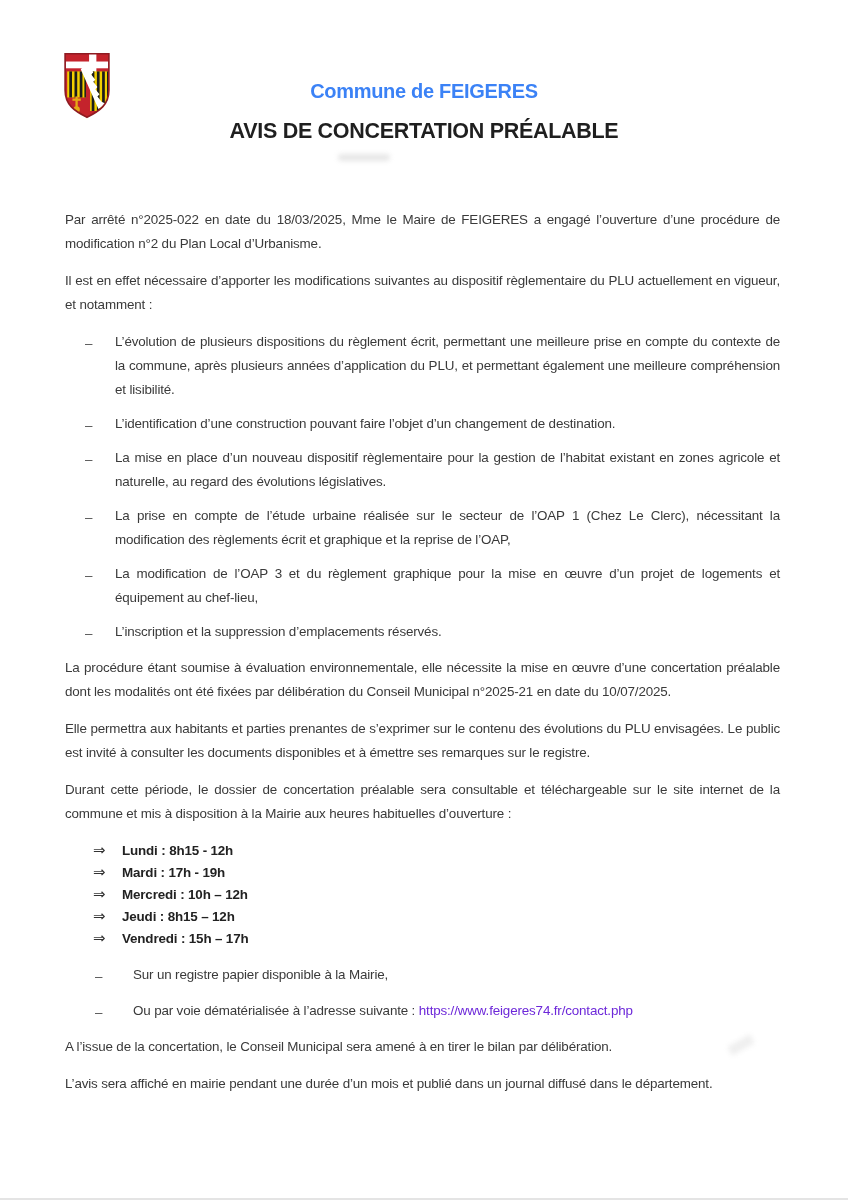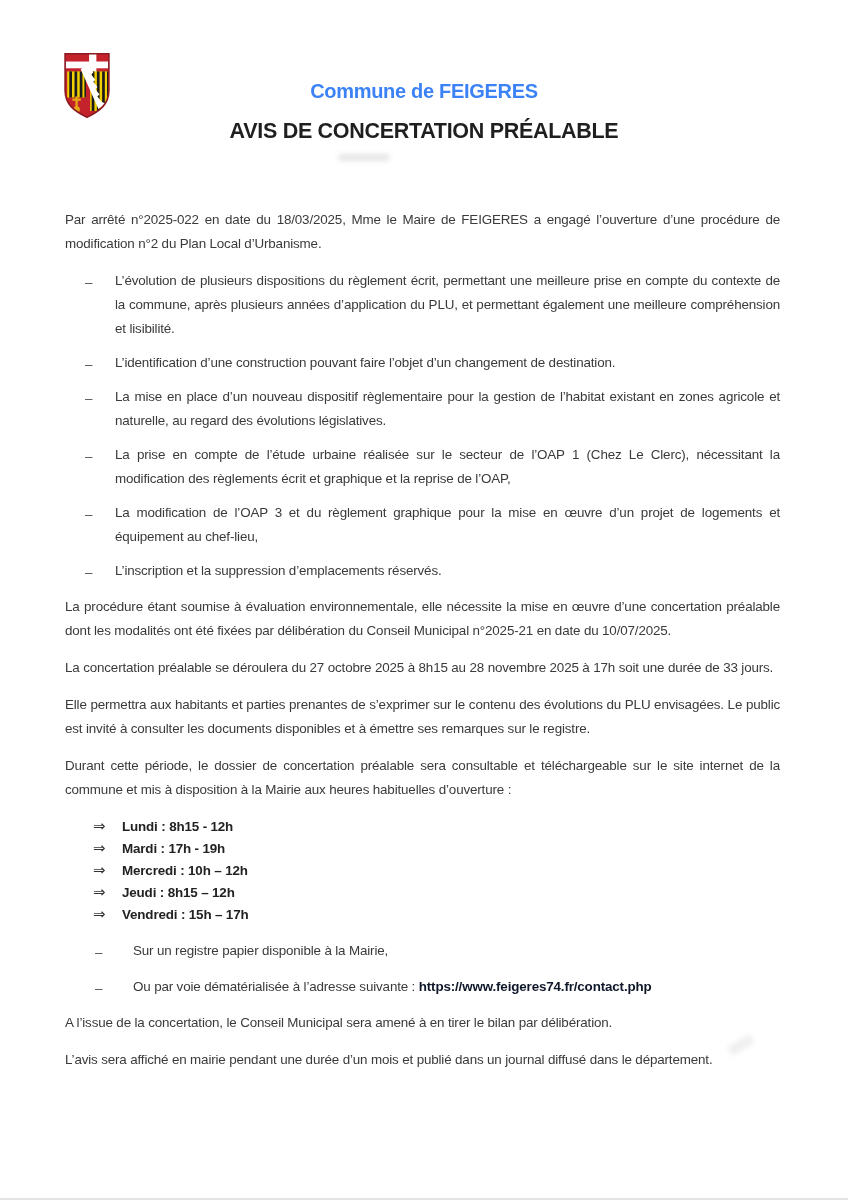--- a/index.html
+++ b/index.html
@@ -103,21 +103,21 @@
     line-height: 21px;
     font-weight: 700;
     color: #222222;
   }
   .arrow-marker {
     flex: 0 0 29px;
     font-weight: 400;
     font-size: 15px;
     color: #333333;
   }
-  .contact-url { font-weight: 700; color: #0f172a; }
+  .contact-url { font-weight: 400; color: #6d28d9; }
 </style>
 </head>
 <body>
 
 <div class="page">
 
   <svg class="crest" viewBox="0 0 48 66" aria-hidden="true">
     <defs>
       <clipPath id="shieldClip">
         <path d="M3,2 H45 V37 C45,51 36,57 24,63 C12,57 3,51 3,37 Z"></path>
@@ -161,20 +161,21 @@
   </svg>
 
   <div class="title-commune">Commune de FEIGERES</div>
   <div class="title-avis">AVIS DE CONCERTATION PRÉALABLE</div>
   <div class="smudge1"></div>
 
   <div class="content">
 
     <p>Par arrêté n°2025-022 en date du 18/03/2025, Mme le Maire de FEIGERES a engagé l’ouverture d’une procédure de modification n°2 du Plan Local d’Urbanisme.</p>
 
+    <p>Il est en effet nécessaire d’apporter les modifications suivantes au dispositif règlementaire du PLU actuellement en vigueur, et notamment :</p>
 
     <div class="mods">
       <div class="dash-item">
         <span class="dash-marker">–</span>
         <span class="dash-text">L’évolution de plusieurs dispositions du règlement écrit, permettant une meilleure prise en compte du contexte de la commune, après plusieurs années d’application du PLU, et permettant également une meilleure compréhension et lisibilité.</span>
       </div>
       <div class="dash-item">
         <span class="dash-marker">–</span>
         <span class="dash-text">L’identification d’une construction pouvant faire l’objet d’un changement de destination.</span>
       </div>
@@ -191,21 +192,20 @@
         <span class="dash-text">La modification de l’OAP 3 et du règlement graphique pour la mise en œuvre d’un projet de logements et équipement au chef-lieu,</span>
       </div>
       <div class="dash-item">
         <span class="dash-marker">–</span>
         <span class="dash-text">L’inscription et la suppression d’emplacements réservés.</span>
       </div>
     </div>
 
     <p>La procédure étant soumise à évaluation environnementale, elle nécessite la mise en œuvre d’une concertation préalable dont les modalités ont été fixées par délibération du Conseil Municipal n°2025-21 en date du 10/07/2025.</p>
 
-    <p>La concertation préalable se déroulera du 27 octobre 2025 à 8h15 au 28 novembre 2025 à 17h soit une durée de 33 jours.</p>
 
     <p>Elle permettra aux habitants et parties prenantes de s’exprimer sur le contenu des évolutions du PLU envisagées. Le public est invité à consulter les documents disponibles et à émettre ses remarques sur le registre.</p>
 
     <p>Durant cette période, le dossier de concertation préalable sera consultable et téléchargeable sur le site internet de la commune et mis à disposition à la Mairie aux heures habituelles d’ouverture :</p>
 
     <div class="schedule">
       <div class="schedule-item">
         <span class="arrow-marker">⇒</span>
         <span>Lundi : 8h15 - 12h</span>
       </div>

